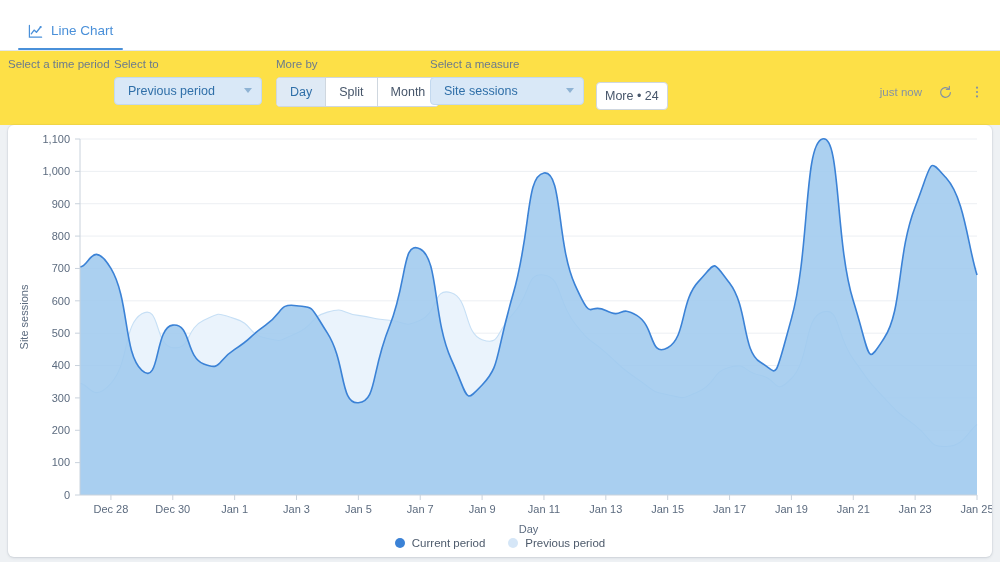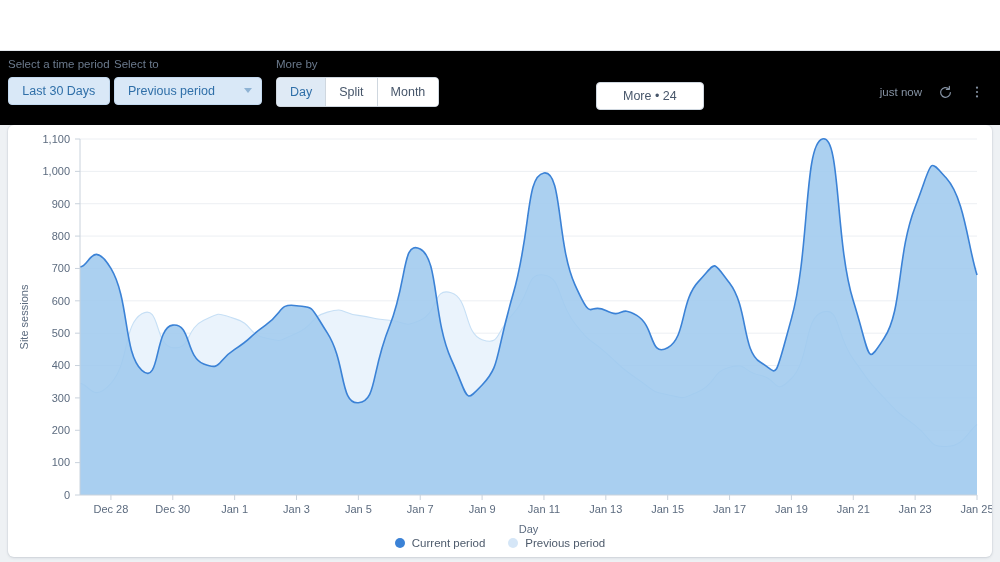--- a/index.html
+++ b/index.html
@@ -58,21 +58,21 @@
     border-radius: 2px;
   }
   .tab svg { display: block; }
 
   
   .controls {
     position: absolute;
     left: 0; top: 51px;
     width: 1000px;
     height: 74px;
-    background: #000000;
+    background: #fde047;
   }
   .ctrl-group {
     position: absolute;
     top: 8px;
   }
   .ctrl-label {
     font-size: 11.5px;
     color: #6b7a8d;
     margin-bottom: 6px;
     line-height: 1;
@@ -99,21 +99,21 @@
     background: #d9e8f7;
     border: 1px solid #c3d9ef;
     color: #2f6fa8;
     padding: 0 9px 0 13px;
     justify-content: space-between;
   }
   .pill-outline {
     background: #ffffff;
     border: 1px solid #cfd7df;
     color: #47566a;
-    padding: 0 26px;
+    padding: 0 8px;
     justify-content: center;
   }
   .caret {
     margin-left: 16px;
     width: 0; height: 0;
     border-left: 4.5px solid transparent;
     border-right: 4.5px solid transparent;
     border-top: 5px solid #8fb3d4;
   }
   .seg {
@@ -213,52 +213,66 @@
     border-radius: 50%;
     display: inline-block;
   }
 </style>
 </head>
 <body>
 
 <div class="tabbar">
   <div class="tabs">
 
+    <div class="tab active">
+      <span class="tab-icon">
+        <svg width="15" height="15" viewBox="0 0 16 16">
+          <path d="M1.5 1.5 L1.5 14 L14.5 14" fill="none" stroke="#4a90d9" stroke-width="1.3" stroke-linecap="round"></path>
+          <path d="M3.5 10.5 L6.5 6.5 L9 8.8 L13.5 3.2" fill="none" stroke="#4a90d9" stroke-width="1.4" stroke-linecap="round" stroke-linejoin="round"></path>
+          <circle cx="13.5" cy="3.2" r="1.15" fill="#4a90d9"></circle>
+        </svg>
+      </span>
+      <span class="tab-label">Line Chart</span>
+    </div>
 
 
 
   </div>
 </div>
 
 <div class="controls">
 
   <div class="ctrl-group" style="left:8px;">
     <div class="ctrl-label">Select a time period</div>
-    <div class="pill pill-soft">
-      <span>Last 30 Days</span>
-    </div>
   </div>
 
   <div class="ctrl-group" style="left:114px;">
     <div class="ctrl-label">Select to</div>
     <div class="pill pill-dropdown" style="width:148px;">
       <span>Previous period</span>
       <span class="caret"></span>
     </div>
   </div>
 
   <div class="ctrl-group" style="left:276px;">
     <div class="ctrl-label">More by</div>
     <div class="seg">
       <div class="seg-item active">Day</div>
       <div class="seg-item">Split</div>
       <div class="seg-item">Month</div>
     </div>
   </div>
 
+  <div class="ctrl-group" style="left:430px;">
+    <div class="ctrl-label">Select a measure</div>
+    <div class="pill pill-dropdown" style="width:154px;">
+      <span>Site sessions</span>
+      <span class="caret"></span>
+    </div>
+  </div>
 
   <div class="ctrl-group" style="left:596px; top:31px;">
     <div class="pill pill-outline">More • 24</div>
   </div>
 
 </div>
 
 <div class="status-right">
   <span class="status-text">just now</span>
   <span class="icon-btn">

